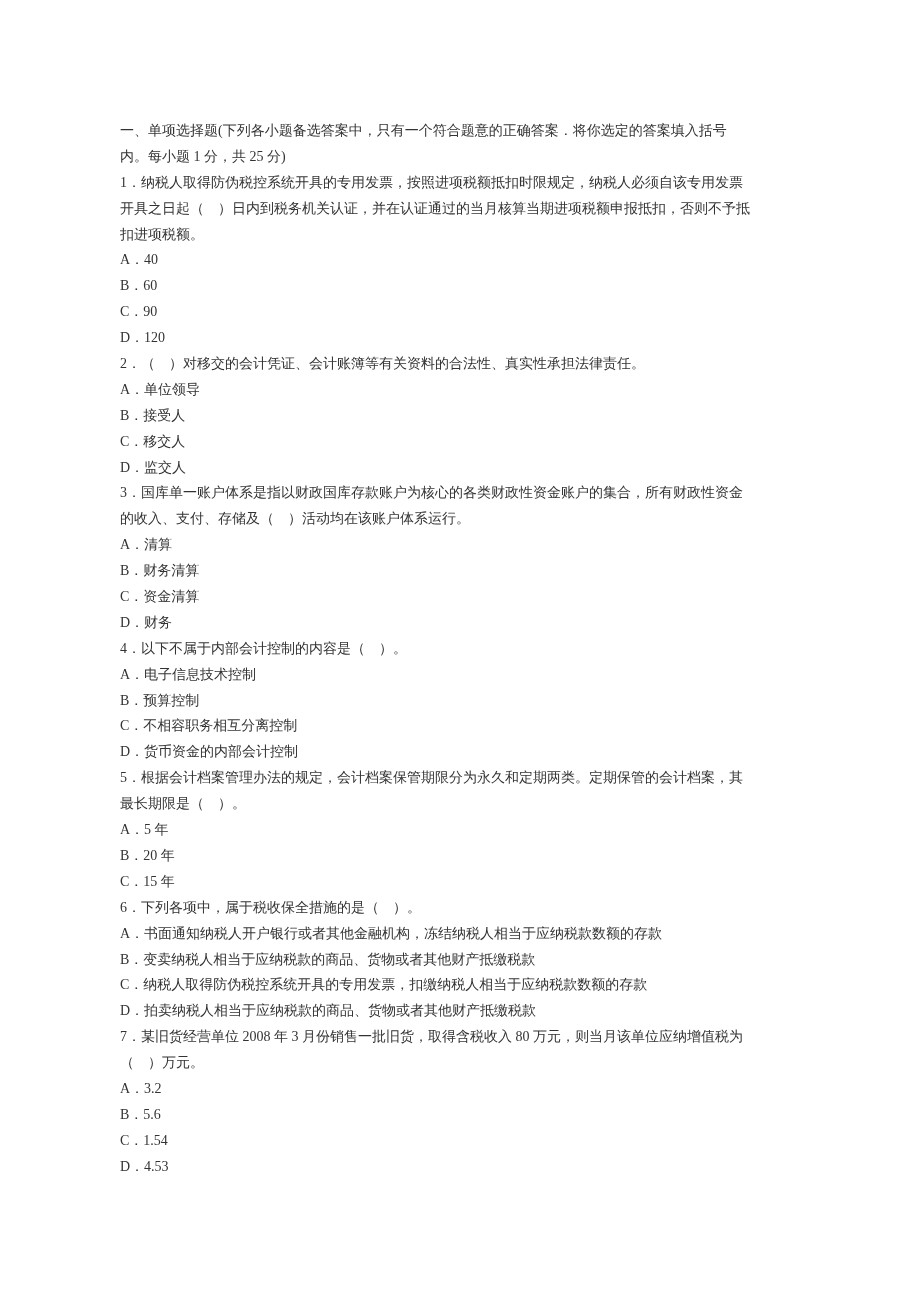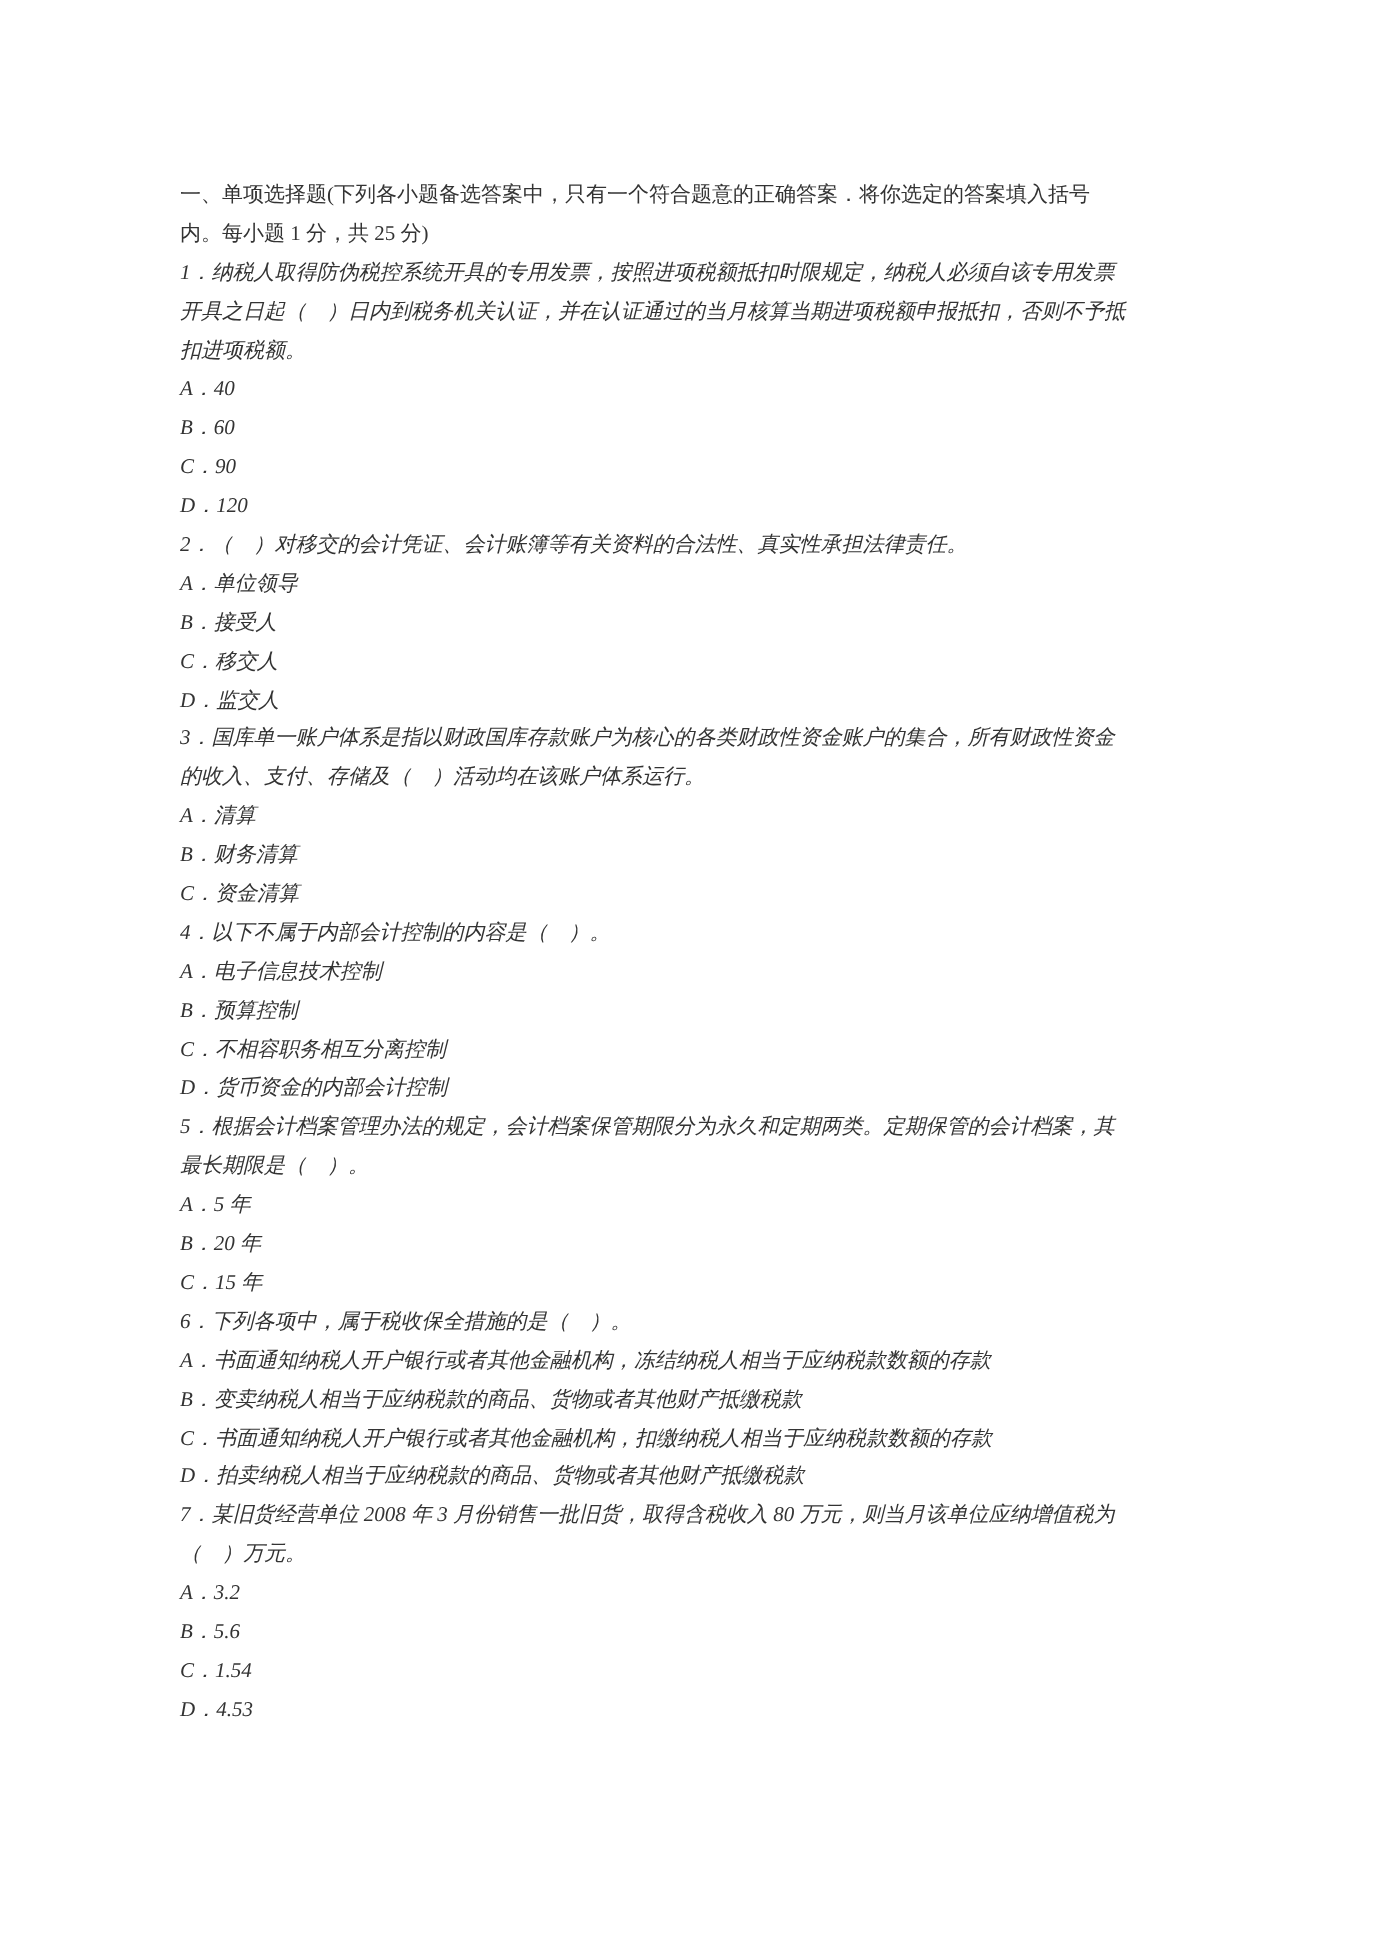--- a/index.html
+++ b/index.html
@@ -15,21 +15,20 @@
     width: 872px;
     min-height: 1302px;
     padding: 118px 120px 60px 120px;
     box-sizing: border-box;
   }
   .instructions {
     margin-bottom: 0;
   }
   .question-block {
     margin-bottom: 0;
-    font-style: italic;
   }
   .question-stem {
   }
   .option {
     display: block;
   }
 </style>
 </head>
 <body>
 
@@ -50,20 +49,21 @@
     <span class="option">B．接受人</span>
     <span class="option">C．移交人</span>
     <span class="option">D．监交人</span>
   </div>
 
   <div class="question-block">
     <div class="question-stem">3．国库单一账户体系是指以财政国库存款账户为核心的各类财政性资金账户的集合，所有财政性资金的收入、支付、存储及（　）活动均在该账户体系运行。</div>
     <span class="option">A．清算</span>
     <span class="option">B．财务清算</span>
     <span class="option">C．资金清算</span>
+    <span class="option">D．财务</span>
   </div>
 
   <div class="question-block">
     <div class="question-stem">4．以下不属于内部会计控制的内容是（　）。</div>
     <span class="option">A．电子信息技术控制</span>
     <span class="option">B．预算控制</span>
     <span class="option">C．不相容职务相互分离控制</span>
     <span class="option">D．货币资金的内部会计控制</span>
   </div>
 
@@ -71,21 +71,21 @@
     <div class="question-stem">5．根据会计档案管理办法的规定，会计档案保管期限分为永久和定期两类。定期保管的会计档案，其最长期限是（　）。</div>
     <span class="option">A．5 年</span>
     <span class="option">B．20 年</span>
     <span class="option">C．15 年</span>
   </div>
 
   <div class="question-block">
     <div class="question-stem">6．下列各项中，属于税收保全措施的是（　）。</div>
     <span class="option">A．书面通知纳税人开户银行或者其他金融机构，冻结纳税人相当于应纳税款数额的存款</span>
     <span class="option">B．变卖纳税人相当于应纳税款的商品、货物或者其他财产抵缴税款</span>
-    <span class="option">C．书面通知纳税人开户银行或者其他金融机构，扣缴纳税人相当于应纳税款数额的存款</span>
+    <span class="option">C．纳税人取得防伪税控系统开具的专用发票，扣缴纳税人相当于应纳税款数额的存款</span>
     <span class="option">D．拍卖纳税人相当于应纳税款的商品、货物或者其他财产抵缴税款</span>
   </div>
 
   <div class="question-block">
     <div class="question-stem">7．某旧货经营单位 2008 年 3 月份销售一批旧货，取得含税收入 80 万元，则当月该单位应纳增值税为（　）万元。</div>
     <span class="option">A．3.2</span>
     <span class="option">B．5.6</span>
     <span class="option">C．1.54</span>
     <span class="option">D．4.53</span>
   </div>

